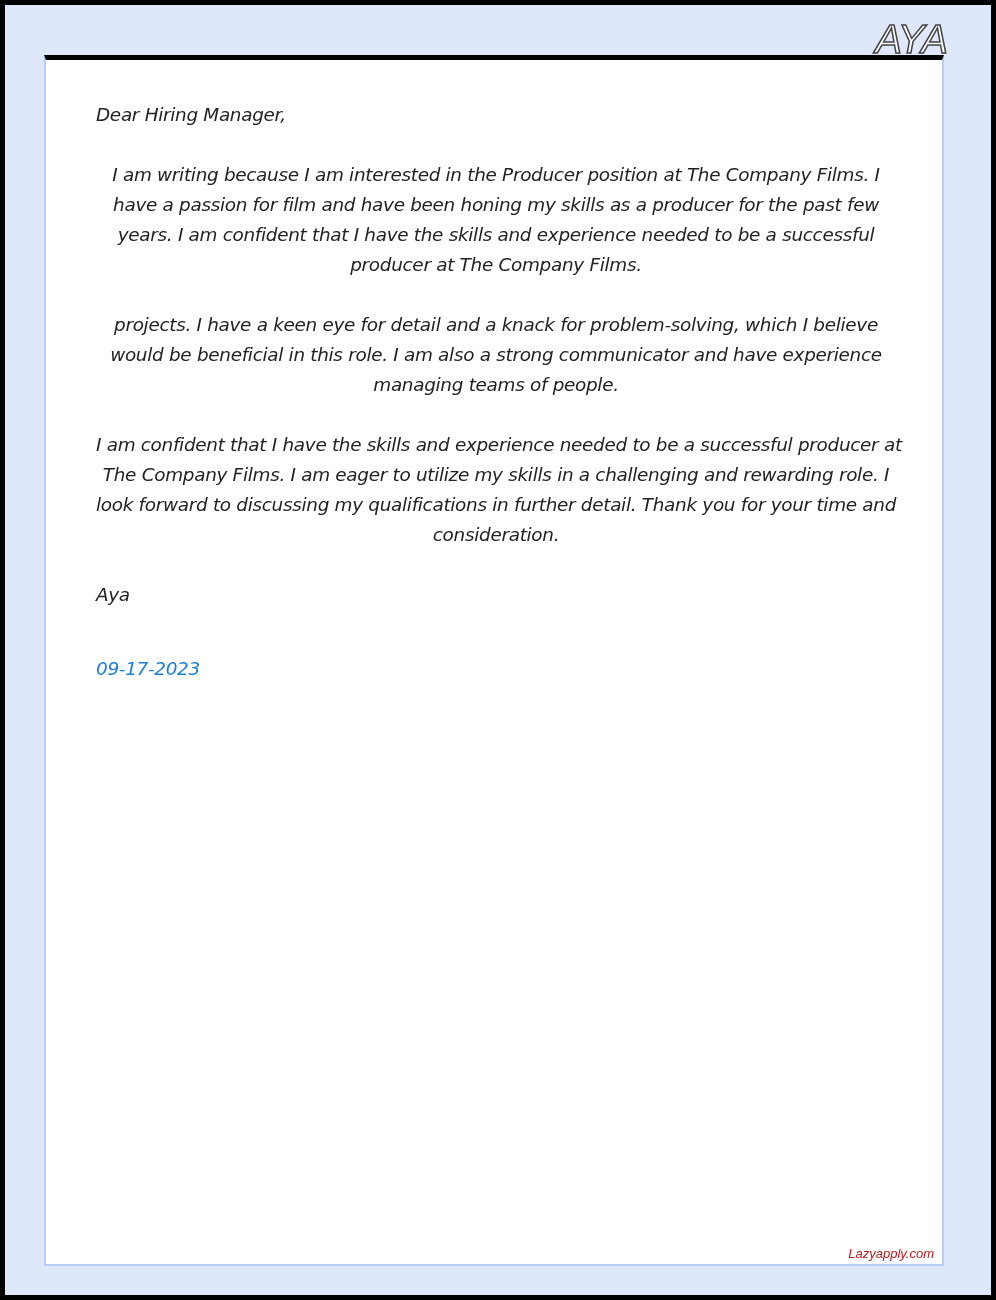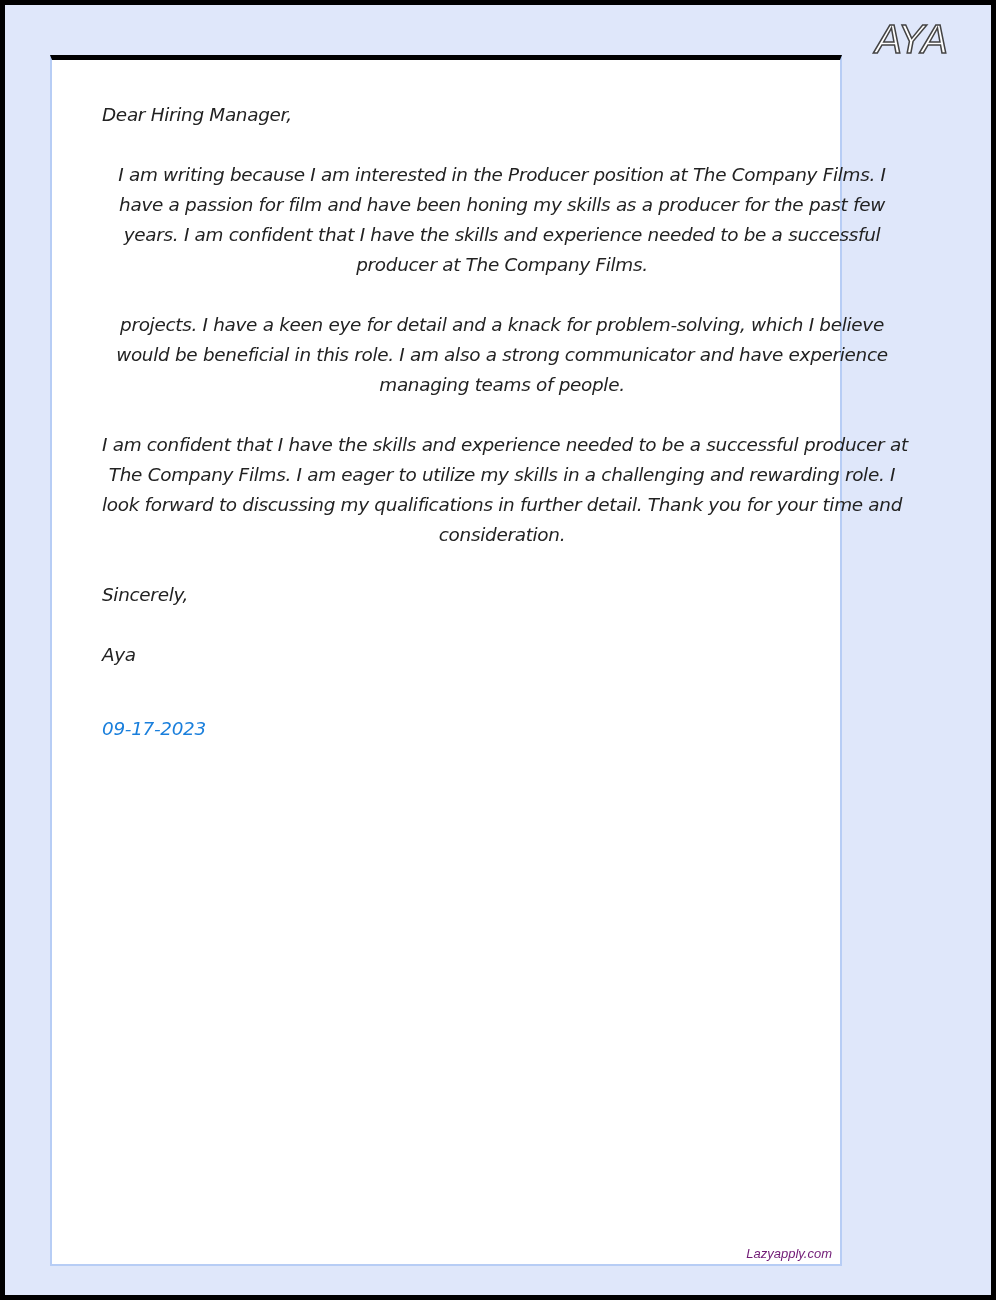--- a/index.html
+++ b/index.html
@@ -16,23 +16,23 @@
     right: 44px;
     font-family: "Liberation Sans", sans-serif;
     font-size: 40px;
     line-height: 44px;
     color: #ffffff;
     -webkit-text-stroke: 1.5px #444;
     letter-spacing: -1px;
   }
   .card {
     position: absolute;
-    left: 45px;
+    left: 39px;
     top: 50px;
-    width: 792px;
+    width: 900px;
     height: 1211px;
     background: #ffffff;
     border-top: 5px solid #000;
     border-left: 2px solid #b7cdf5;
     border-right: 2px solid #b7cdf5;
     border-bottom: 2px solid #b7cdf5;
   }
   .letter {
     position: absolute;
     left: 50px;
@@ -47,21 +47,21 @@
   .line { display: block; white-space: nowrap; text-align: center; }
   .sign { margin-bottom: 30px; }
   .name { margin-bottom: 10px; }
   .date { color: #1a7fdc; margin-top: 44px; }
   .footer {
     position: absolute;
     right: 8px;
     bottom: 0px;
     font-family: "Liberation Sans", sans-serif;
     font-size: 13px;
-    color: #701a75;
+    color: #b91c1c;
     line-height: 20px;
   }
 </style>
 </head>
 <body>
 
 <div class="logo">AYA</div>
 
 <div class="card">
   <div class="letter">
@@ -80,19 +80,18 @@
       <span class="line">managing teams of people.</span>
     </p>
 
     <p class="para">
       <span class="line">I am confident that I have the skills and experience needed to be a successful producer at</span>
       <span class="line">The Company Films. I am eager to utilize my skills in a challenging and rewarding role. I</span>
       <span class="line">look forward to discussing my qualifications in further detail. Thank you for your time and</span>
       <span class="line">consideration.</span>
     </p>
 
-    <p class="sign">Sincerely,</p>
     <p class="name">Aya</p>
     <p class="date">09-17-2023</p>
   </div>
 
   <div class="footer">Lazyapply.com</div>
 </div>
 
 </body></html>

